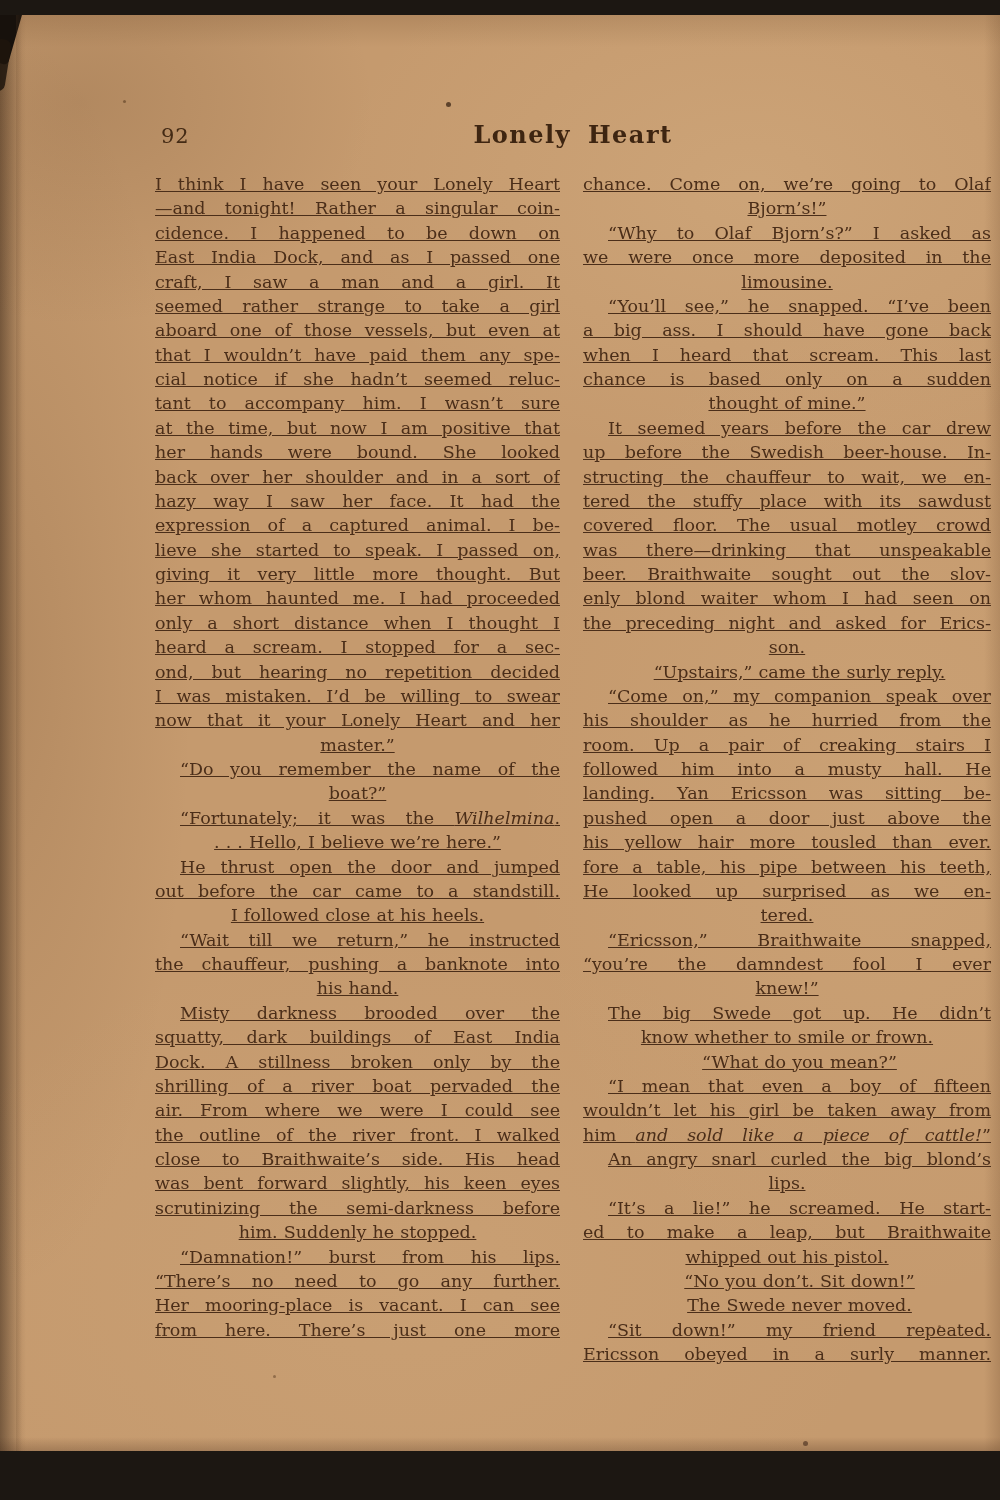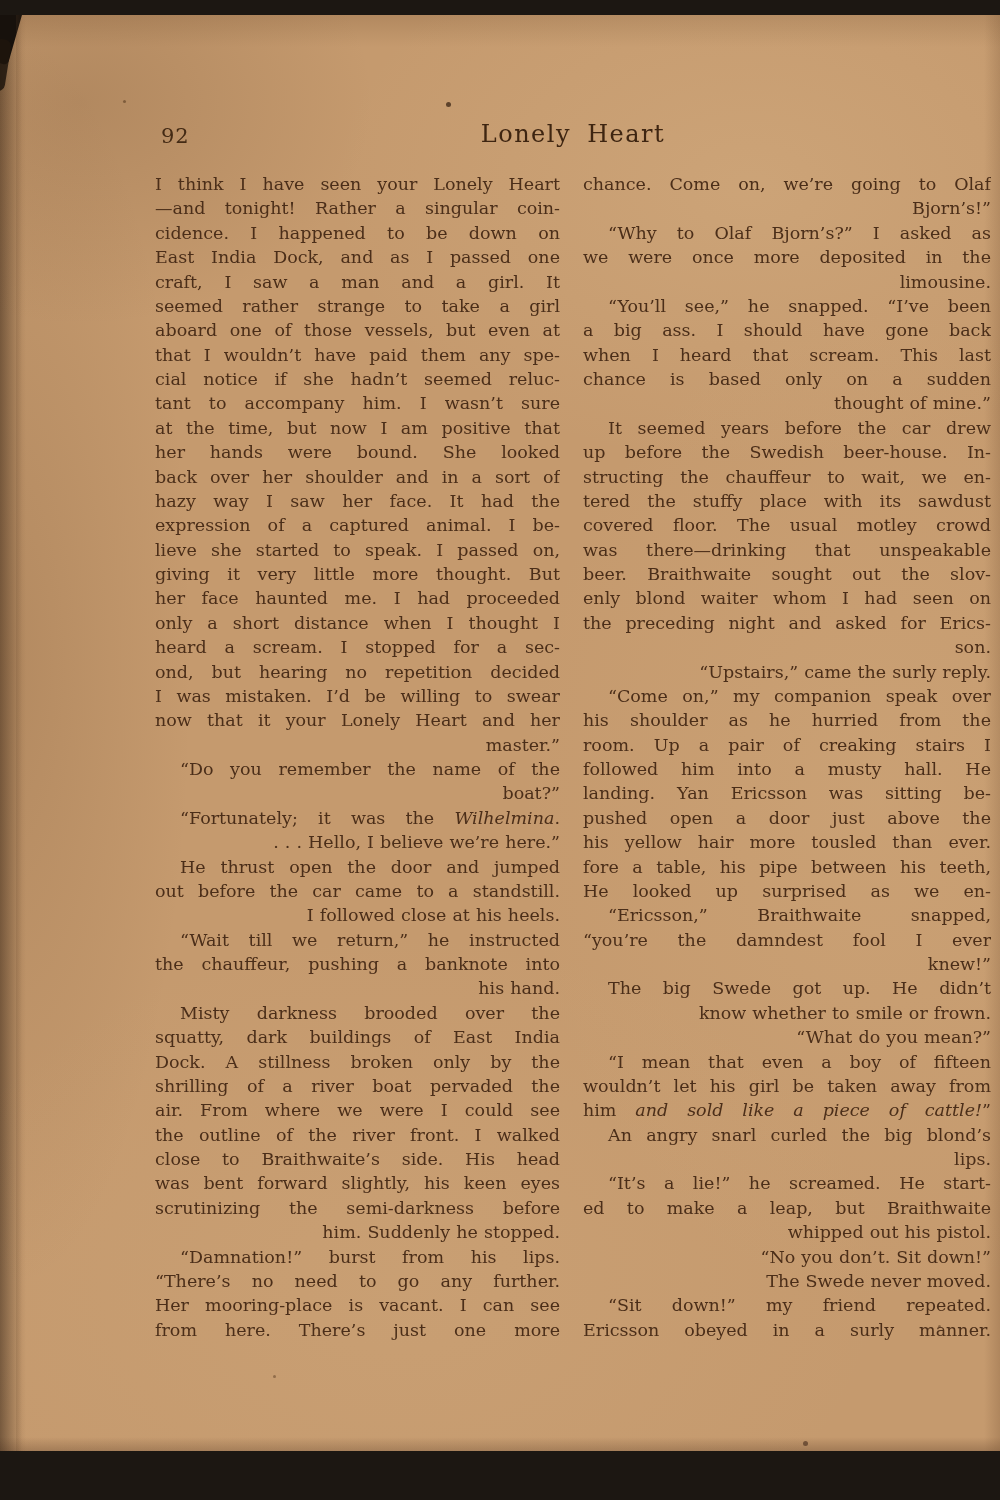--- a/index.html
+++ b/index.html
@@ -44,32 +44,32 @@
       700px 1488px 0 1px rgba(66,42,26,0.45),
       938px 1310px 0 0px rgba(82,54,30,0.5);
   }
   .page-header { position:absolute; top:103px; left:155px; width:836px; height:38px; }
   .page-number {
     position:absolute; left:6px; top:6px;
     font-size:21px; letter-spacing:1px; color:#432a14;
   }
   .page-title {
     display:block; text-align:center; margin-top:2px;
-    font-size:24px; font-weight:normal; letter-spacing:1.5px; word-spacing:7px;
+    font-size:24px; font-weight:bold; letter-spacing:1.5px; word-spacing:7px;
     color:#3e2511;
   }
   .columns { position:absolute; top:157px; left:155px; width:836px; display:flex; }
-  .col { width:405px; }
+  .col { width:405px;text-decoration:underline; }
   .col.right { width:408px; margin-left:23px; }
   .line {
     font-size:17.5px; line-height:24.38px; height:24.38px;
     text-align:justify; text-align-last:justify;
     overflow:hidden; word-spacing:0.5px;
   }
-  .line.nj { text-align:right; text-align-last:auto; }
+  .line.nj { text-align:center; text-align-last:auto; }
   .line.ind { text-indent:25px; }
   .line i { font-style:italic; }
 </style>
 </head>
 <body>
 
 <div class="page">
   <div class="corner-mark-1"></div>
   <div class="corner-mark-2"></div>
   <div class="left-crease"></div>
@@ -92,21 +92,21 @@
         <div class="line"><span>that I wouldn’t have paid them any spe-</span></div>
         <div class="line"><span>cial notice if she hadn’t seemed reluc-</span></div>
         <div class="line"><span>tant to accompany him. I wasn’t sure</span></div>
         <div class="line"><span>at the time, but now I am positive that</span></div>
         <div class="line"><span>her hands were bound. She looked</span></div>
         <div class="line"><span>back over her shoulder and in a sort of</span></div>
         <div class="line"><span>hazy way I saw her face. It had the</span></div>
         <div class="line"><span>expression of a captured animal. I be-</span></div>
         <div class="line"><span>lieve she started to speak. I passed on,</span></div>
         <div class="line"><span>giving it very little more thought. But</span></div>
-        <div class="line"><span>her face haunted me. I had proceeded</span></div>
+        <div class="line"><span>her whom haunted me. I had proceeded</span></div>
         <div class="line"><span>only a short distance when I thought I</span></div>
         <div class="line"><span>heard a scream. I stopped for a sec-</span></div>
         <div class="line"><span>ond, but hearing no repetition decided</span></div>
         <div class="line"><span>I was mistaken. I’d be willing to swear</span></div>
         <div class="line"><span>now that it your Lonely Heart and her</span></div>
         <div class="line nj"><span>master.”</span></div>
         <div class="line ind"><span>“Do you remember the name of the</span></div>
         <div class="line nj"><span>boat?”</span></div>
         <div class="line ind"><span>“Fortunately; it was the </span><i>Wilhelmina</i><span>.</span></div>
         <div class="line nj"><span>. . . Hello, I believe we’re here.”</span></div>
@@ -155,20 +155,21 @@
         <div class="line ind nj"><span>“Upstairs,” came the surly reply.</span></div>
         <div class="line ind"><span>“Come on,” my companion speak over</span></div>
         <div class="line"><span>his shoulder as he hurried from the</span></div>
         <div class="line"><span>room. Up a pair of creaking stairs I</span></div>
         <div class="line"><span>followed him into a musty hall. He</span></div>
         <div class="line"><span>landing. Yan Ericsson was sitting be-</span></div>
         <div class="line"><span>pushed open a door just above the</span></div>
         <div class="line"><span>his yellow hair more tousled than ever.</span></div>
         <div class="line"><span>fore a table, his pipe between his teeth,</span></div>
         <div class="line"><span>He looked up surprised as we en-</span></div>
+        <div class="line nj"><span>tered.</span></div>
         <div class="line ind"><span>“Ericsson,” Braithwaite snapped,</span></div>
         <div class="line"><span>“you’re the damndest fool I ever</span></div>
         <div class="line nj"><span>knew!”</span></div>
         <div class="line ind"><span>The big Swede got up. He didn’t</span></div>
         <div class="line nj"><span>know whether to smile or frown.</span></div>
         <div class="line ind nj"><span>“What do you mean?”</span></div>
         <div class="line ind"><span>“I mean that even a boy of fifteen</span></div>
         <div class="line"><span>wouldn’t let his girl be taken away from</span></div>
         <div class="line"><span>him </span><i>and sold like a piece of cattle!</i><span>”</span></div>
         <div class="line ind"><span>An angry snarl curled the big blond’s</span></div>

